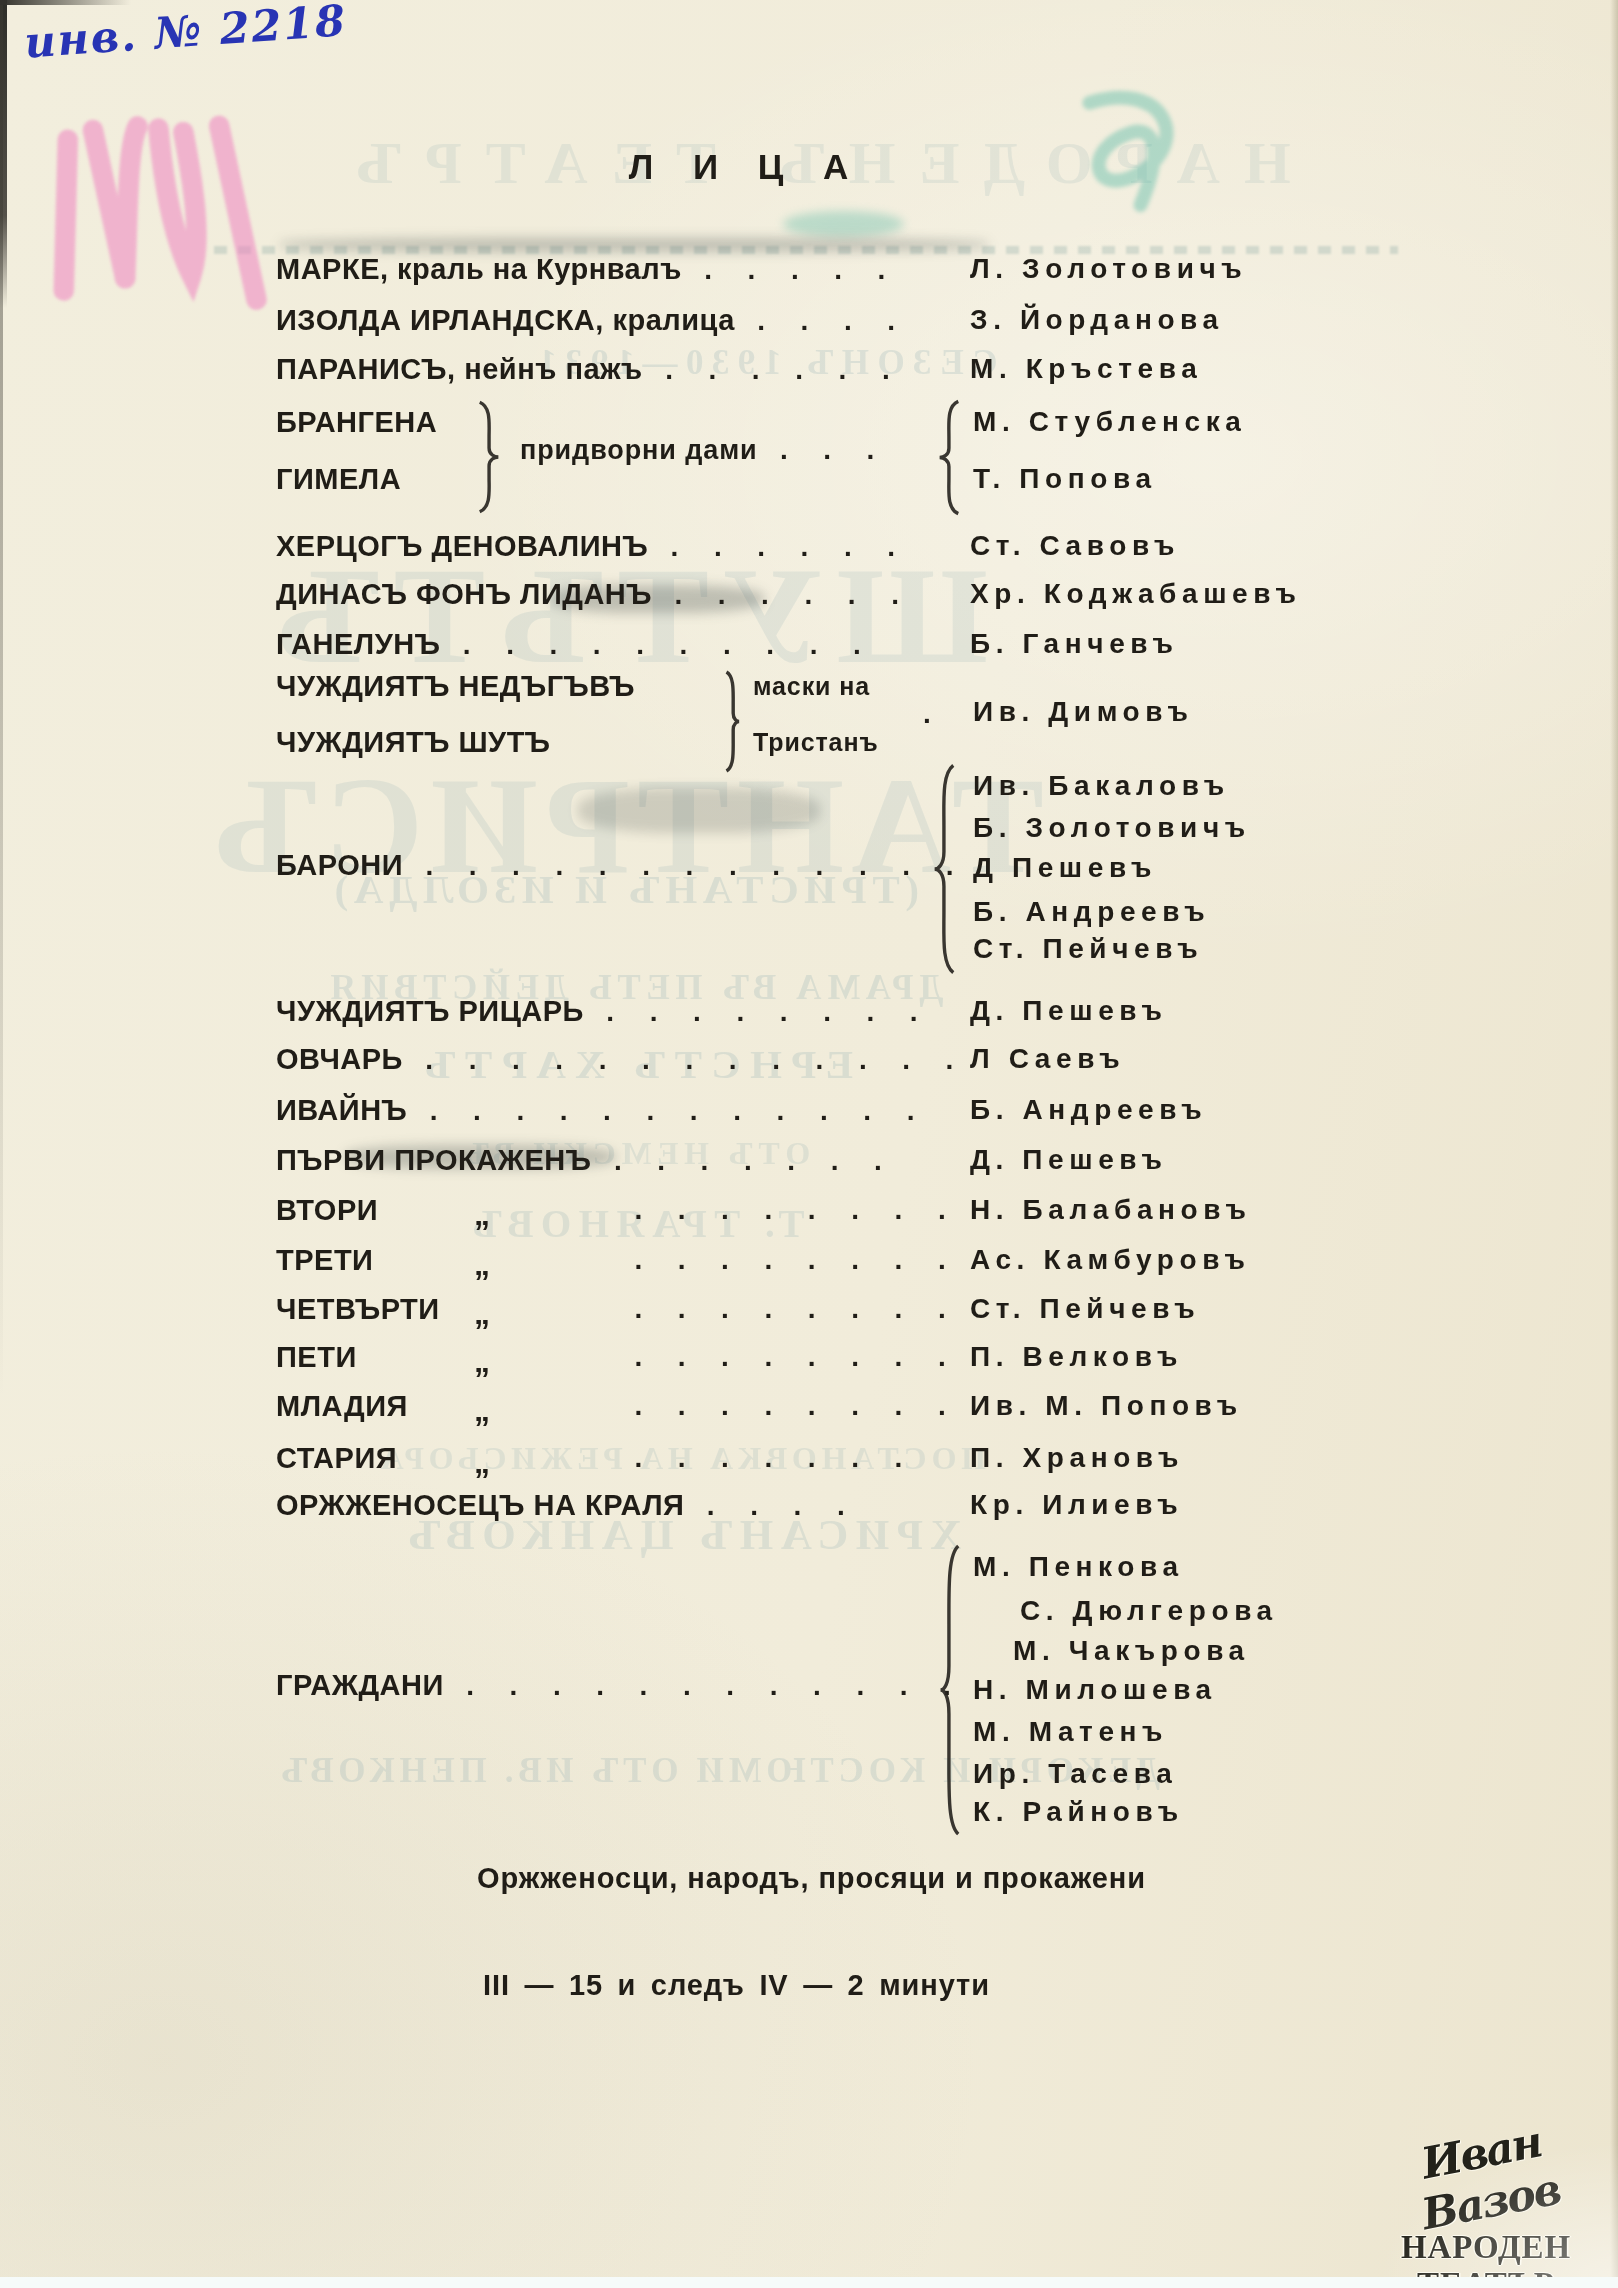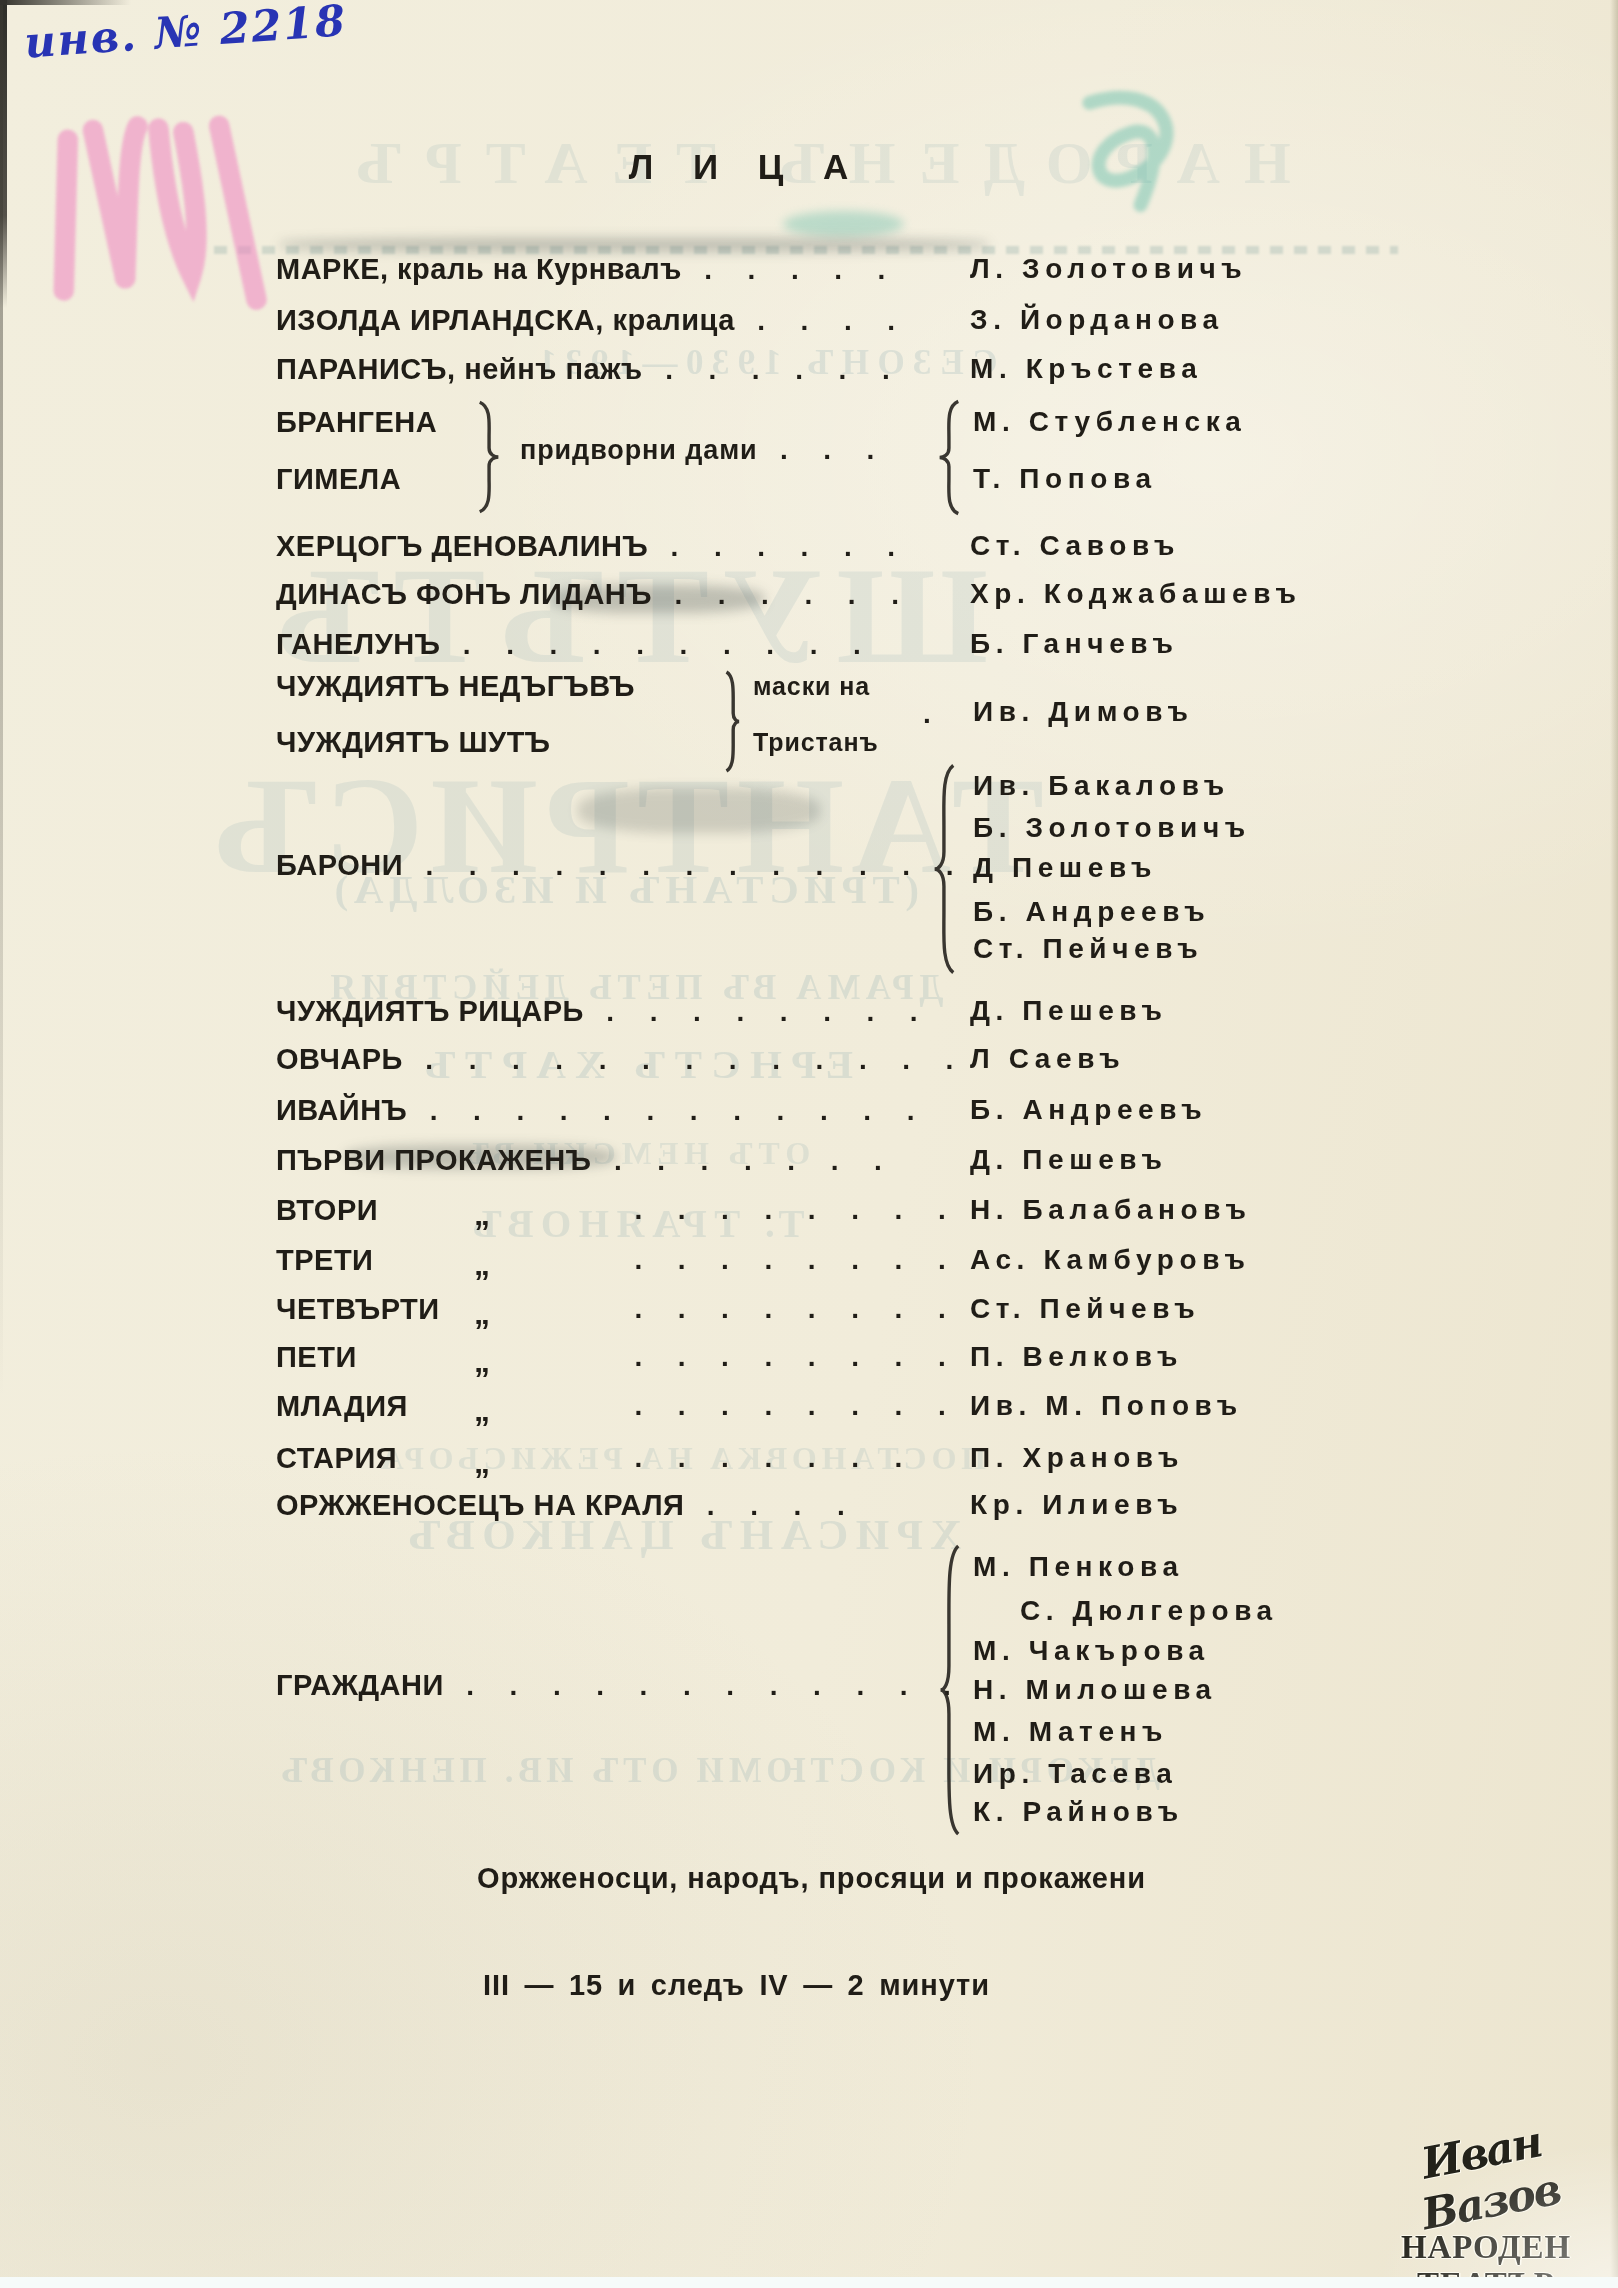--- a/index.html
+++ b/index.html
@@ -226,21 +226,21 @@
     <span class="gr-actor" style="top:163px;">Ст. Пейчевъ</span>
   </div>
 
   <div class="grp" style="top:1551px;width:1249px;height:308px;">
     <span class="gr-role" style="top:118px;left:0;"><span>ГРАЖДАНИ</span><span class="dots">. . . . . . . . . . . .</span></span>
     <svg class="brace" style="left:658px;top:-11.2px;" width="28" height="300" viewBox="0 0 30 100" preserveAspectRatio="none">
       <path d="M 26 2 C 15 5 16 16 16 28 L 16 42 C 16 48 11 50 7 50 C 11 50 16 52 16 58 L 16 72 C 16 84 15 95 26 98"></path>
     </svg>
     <span class="gr-actor" style="top:0;">М. Пенкова</span>
     <span class="gr-actor" style="top:44px;margin-left:47px;">С. Дюлгерова</span>
-    <span class="gr-actor" style="top:84px;">М. Чакърова</span>
+    <span class="gr-actor" style="top:84px;margin-left:40px;">М. Чакърова</span>
     <span class="gr-actor" style="top:123px;">Н. Милошева</span>
     <span class="gr-actor" style="top:165px;">М. Матенъ</span>
     <span class="gr-actor" style="top:207px;">Ир. Тасева</span>
     <span class="gr-actor" style="top:245px;">К. Райновъ</span>
   </div>
 
   <div class="extras">Оржженосци, народъ, просяци и прокажени</div>
   <div class="ant2">III  —  15  и  следъ  IV  —  2  минути</div>
 
   <div class="logo">

